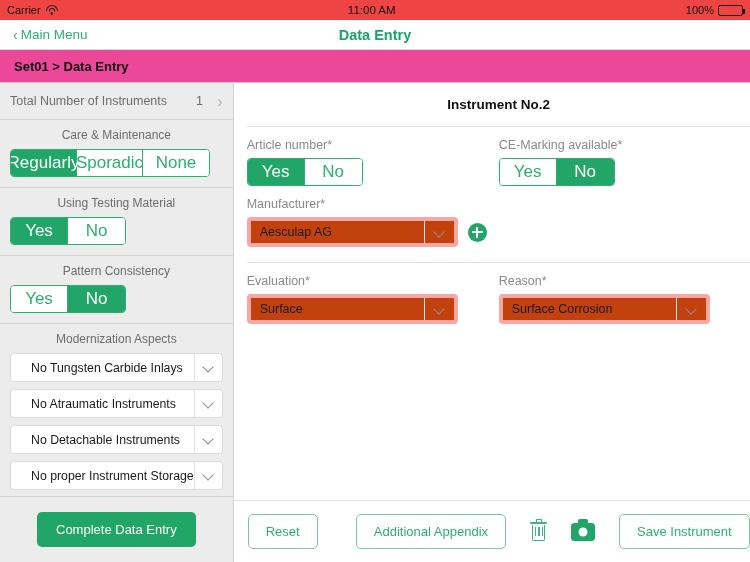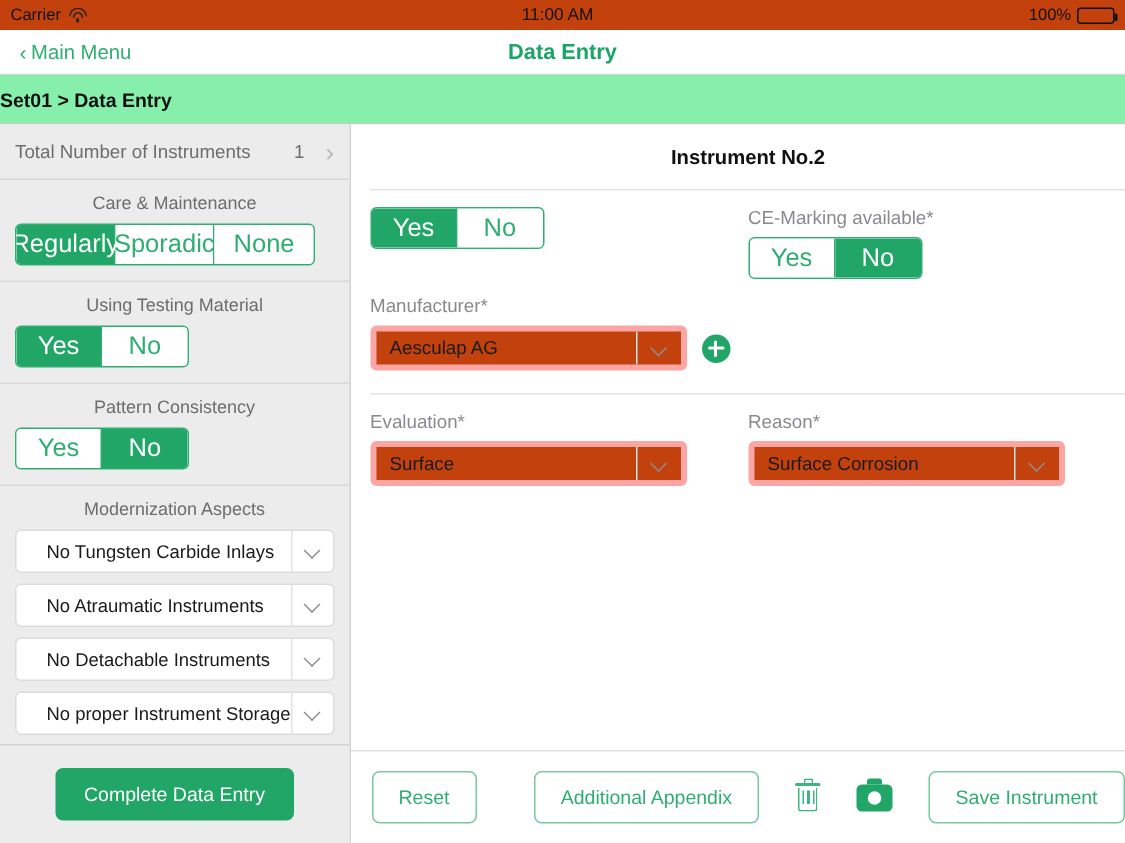--- a/index.html
+++ b/index.html
@@ -8,21 +8,21 @@
     font-family: "Liberation Sans", sans-serif;
     background: #ffffff;
     overflow: hidden;
   }
   #app { position: relative; width: 750px; height: 562px; background: #fff; }
 
   
   .statusbar {
     height: 20px; display: flex; align-items: center;
     padding: 0 7px; font-size: 11px; color: #111;
-    background: #c2410c;
+    background: #ef4444;
   }
   .sb-left { display: flex; align-items: center; gap: 5px; }
   .sb-center { flex: 1; text-align: center; font-size: 11.5px; }
   .sb-right { display: flex; align-items: center; gap: 4px; }
   .wifi-icon { display: inline-block; width: 12px; height: 10px; position: relative; }
   .wifi-icon i {
     position: absolute; border: 1.4px solid #222; border-bottom: none;
     border-radius: 50% 50% 0 0 / 100% 100% 0 0; left: 50%; transform: translateX(-50%);
   }
   .wifi-icon i:nth-child(1) { width: 12px; height: 6px; top: 0; }
@@ -44,22 +44,22 @@
   .nav-back .chev { font-size: 14px; line-height: 1; }
   .nav-title {
     width: 100%; text-align: center; color: #18A566;
     font-size: 14.5px; font-weight: bold;
   }
   .nav-sep { height: 1px; background: #d8d8d8; }
 
   
   .breadcrumb {
     height: 32px; display: flex; align-items: center;
-    font-size: 13px; font-weight: bold; color: #111;
-    background: #86efac;
+    padding-left: 14px; font-size: 13px; font-weight: bold; color: #111;
+    background: #ec4899;
   }
   .crumb-sep { height: 1px; background: #c9c9c9; }
 
   
   .body { display: flex; height: 479px; }
 
   
   .sidebar {
     width: 234px; background: #ececec;
     border-right: 1px solid #d2d2d2;
@@ -334,20 +334,21 @@
     </div>
 
     <div class="main">
       <div class="main-scroll">
 
         <div class="panel-title">Instrument No.2</div>
         <div class="hr"></div>
 
         <div class="field-row">
           <div class="field">
+            <div class="f-label">Article number*</div>
             <div class="seg seg-2">
               <div class="opt on">Yes</div>
               <div class="opt">No</div>
             </div>
           </div>
           <div class="field">
             <div class="f-label">CE-Marking available*</div>
             <div class="seg seg-2">
               <div class="opt">Yes</div>
               <div class="opt on">No</div>

